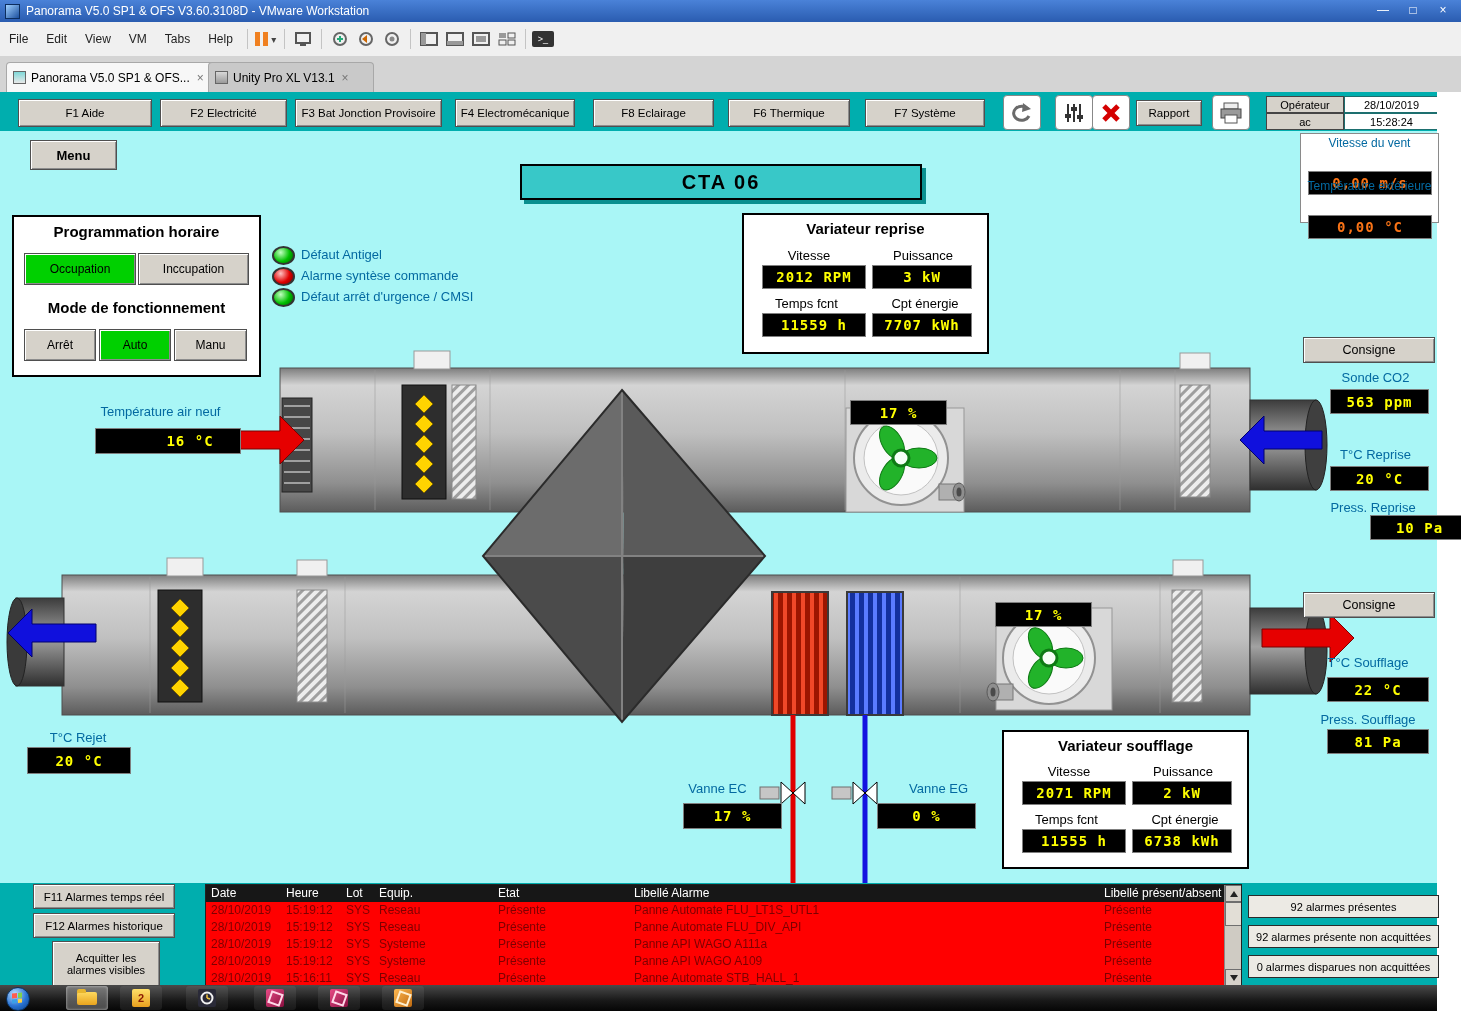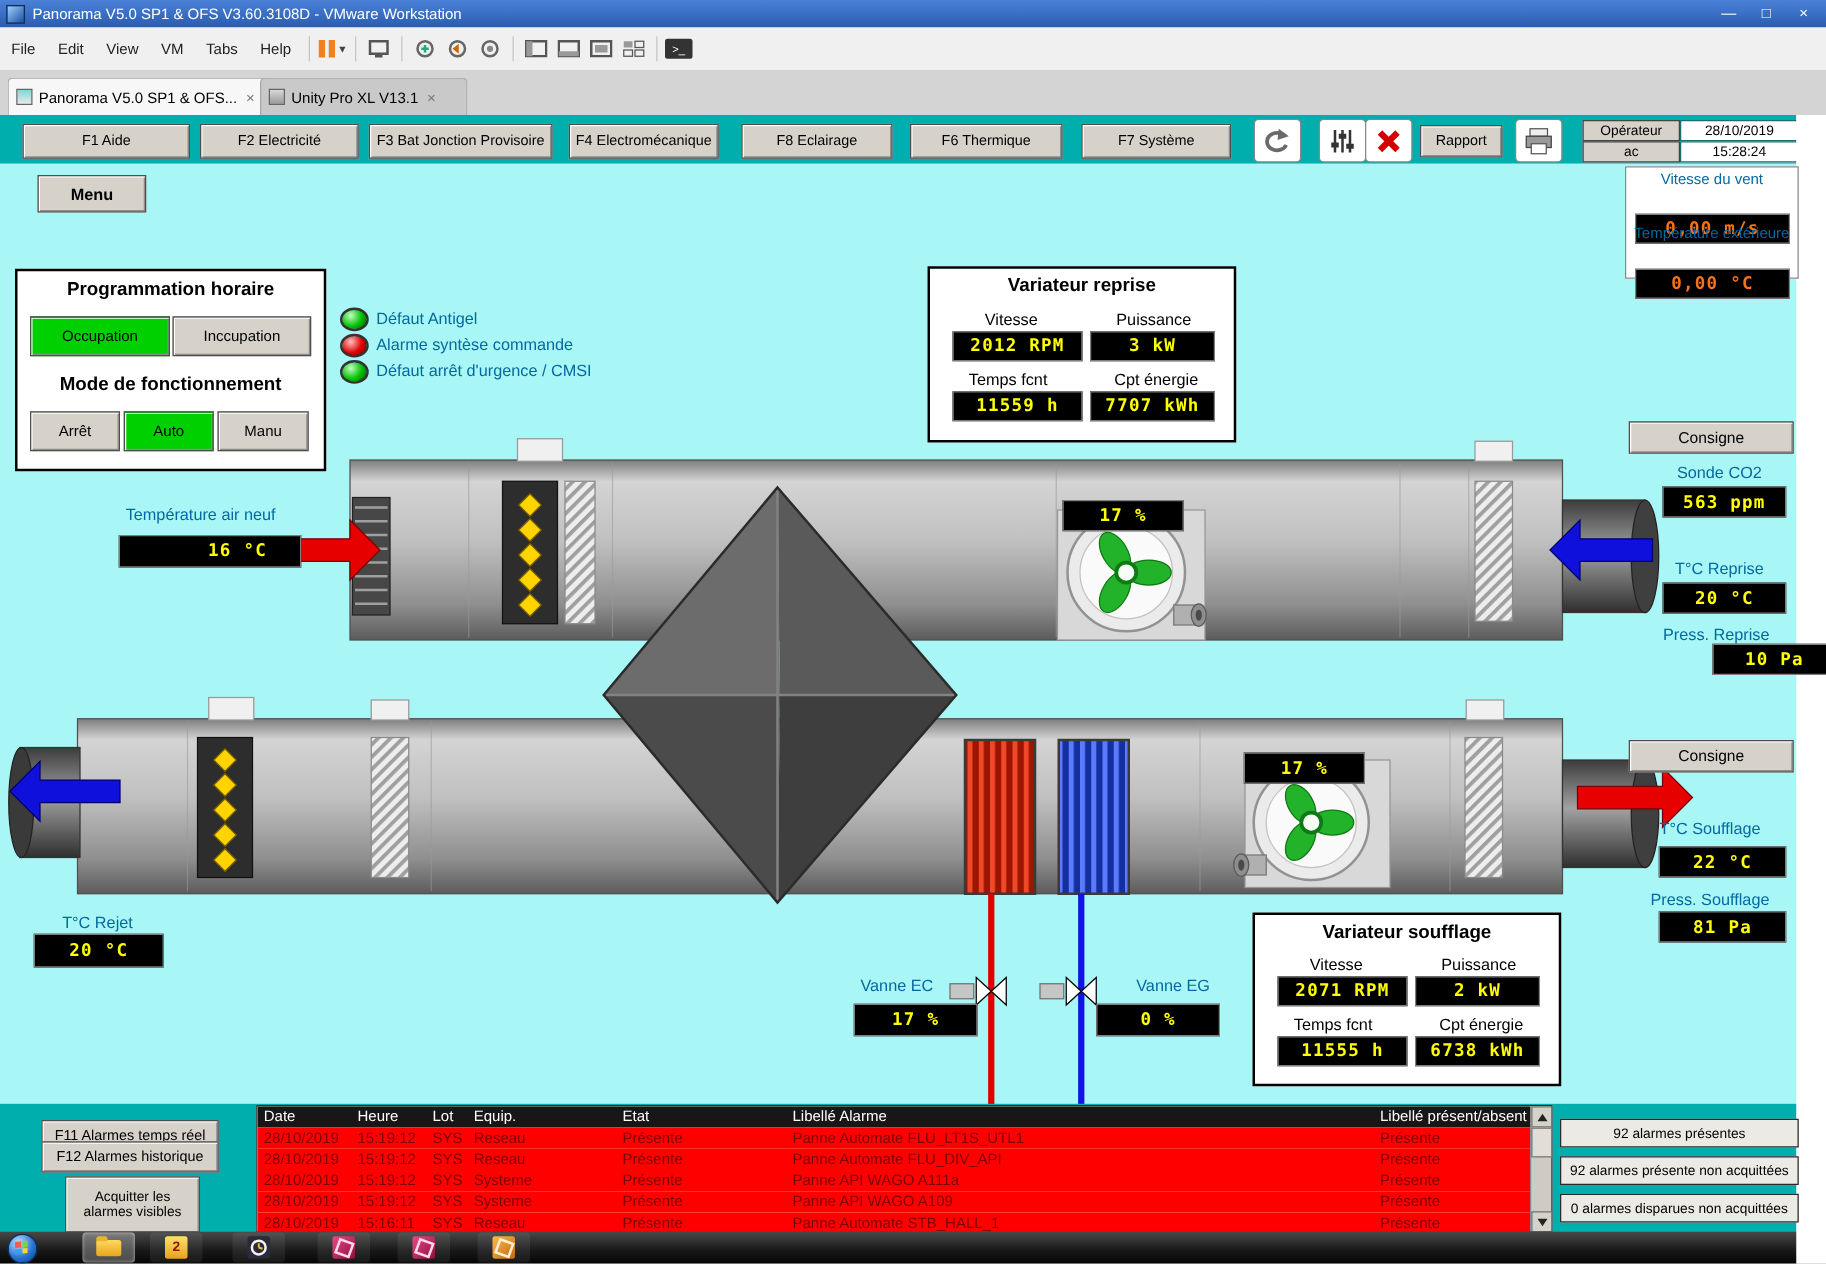--- a/index.html
+++ b/index.html
@@ -384,20 +384,21 @@
       <polygon points="877,782 877,804 865,793" fill="#fff" stroke="#000"></polygon>
     </g>
 
     <polygon points="212,431 280,431 280,416 304,440 280,464 280,449 212,449" fill="#E60000" stroke="#7a0000"></polygon>
     <polygon points="1322,431 1264,431 1264,416 1240,440 1264,464 1264,449 1322,449" fill="#1010DD" stroke="#00006e"></polygon>
     <polygon points="96,624 32,624 32,609 8,633 32,657 32,642 96,642" fill="#1010DD" stroke="#00006e"></polygon>
     <polygon points="1262,629 1330,629 1330,614 1354,638 1330,662 1330,647 1262,647" fill="#E60000" stroke="#7a0000"></polygon>
   </svg>
 
   <div class="btn" style="left:30px;top:140px;width:85px;height:28px;font-size:13px;font-weight:bold;">Menu</div>
+  <div class="cta">CTA 06</div>
 
   <div class="abs" style="left:1300px;top:133px;width:137px;height:88px;background:#fff;border:1px solid #8a8a8a;">
     <div class="lbl" style="left:0;right:0;top:2px;font-size:12px;">Vitesse du vent</div>
     <div class="vbox mag" style="left:7px;top:17px;width:122px;height:22px;">0,00 m/s</div>
     <div class="lbl" style="left:0;right:0;top:45px;font-size:12px;">Température extérieure</div>
     <div class="vbox mag" style="left:7px;top:61px;width:122px;height:22px;">0,00 °C</div>
   </div>
 
   <div class="panel" style="left:12px;top:215px;width:245px;height:158px;">
     <div class="ptitle" style="top:6px;">Programmation horaire</div>
@@ -458,21 +459,21 @@
   <div class="vbox" style="left:1330px;top:466px;width:97px;height:23px;">20 °C</div>
   <div class="lbl" style="left:1308px;top:500px;width:130px;">Press. Reprise</div>
   <div class="vbox" style="left:1370px;top:515px;width:97px;height:23px;">10 Pa</div>
   <div class="btn" style="left:1303px;top:592px;width:130px;height:24px;font-size:12.5px;">Consigne</div>
   <div class="lbl" style="left:1303px;top:655px;width:130px;">T°C Soufflage</div>
   <div class="vbox" style="left:1327px;top:677px;width:100px;height:23px;">22 °C</div>
   <div class="lbl" style="left:1300px;top:712px;width:136px;">Press. Soufflage</div>
   <div class="vbox" style="left:1327px;top:729px;width:100px;height:23px;">81 Pa</div>
 
   <div class="tealbar" style="top:883px;height:102px;">
-    <div class="btn" style="left:33px;top:13px;width:140px;height:23px;text-align:center;">F11 Alarmes temps réel</div>
+    <div class="btn" style="left:33px;top:1px;width:140px;height:23px;text-align:center;">F11 Alarmes temps réel</div>
     <div class="btn" style="left:33px;top:30px;width:140px;height:23px;">F12 Alarmes historique</div>
     <div class="btn" style="left:52px;top:58px;width:102px;height:40px;font-size:11px;padding:2px;">Acquitter les alarmes visibles</div>
 
     <div class="alarmtable">
       <div class="alarmhead">
         <span class="acell" style="left:5px;">Date</span>
         <span class="acell" style="left:80px;">Heure</span>
         <span class="acell" style="left:140px;">Lot</span>
         <span class="acell" style="left:173px;">Equip.</span>
         <span class="acell" style="left:292px;">Etat</span>

